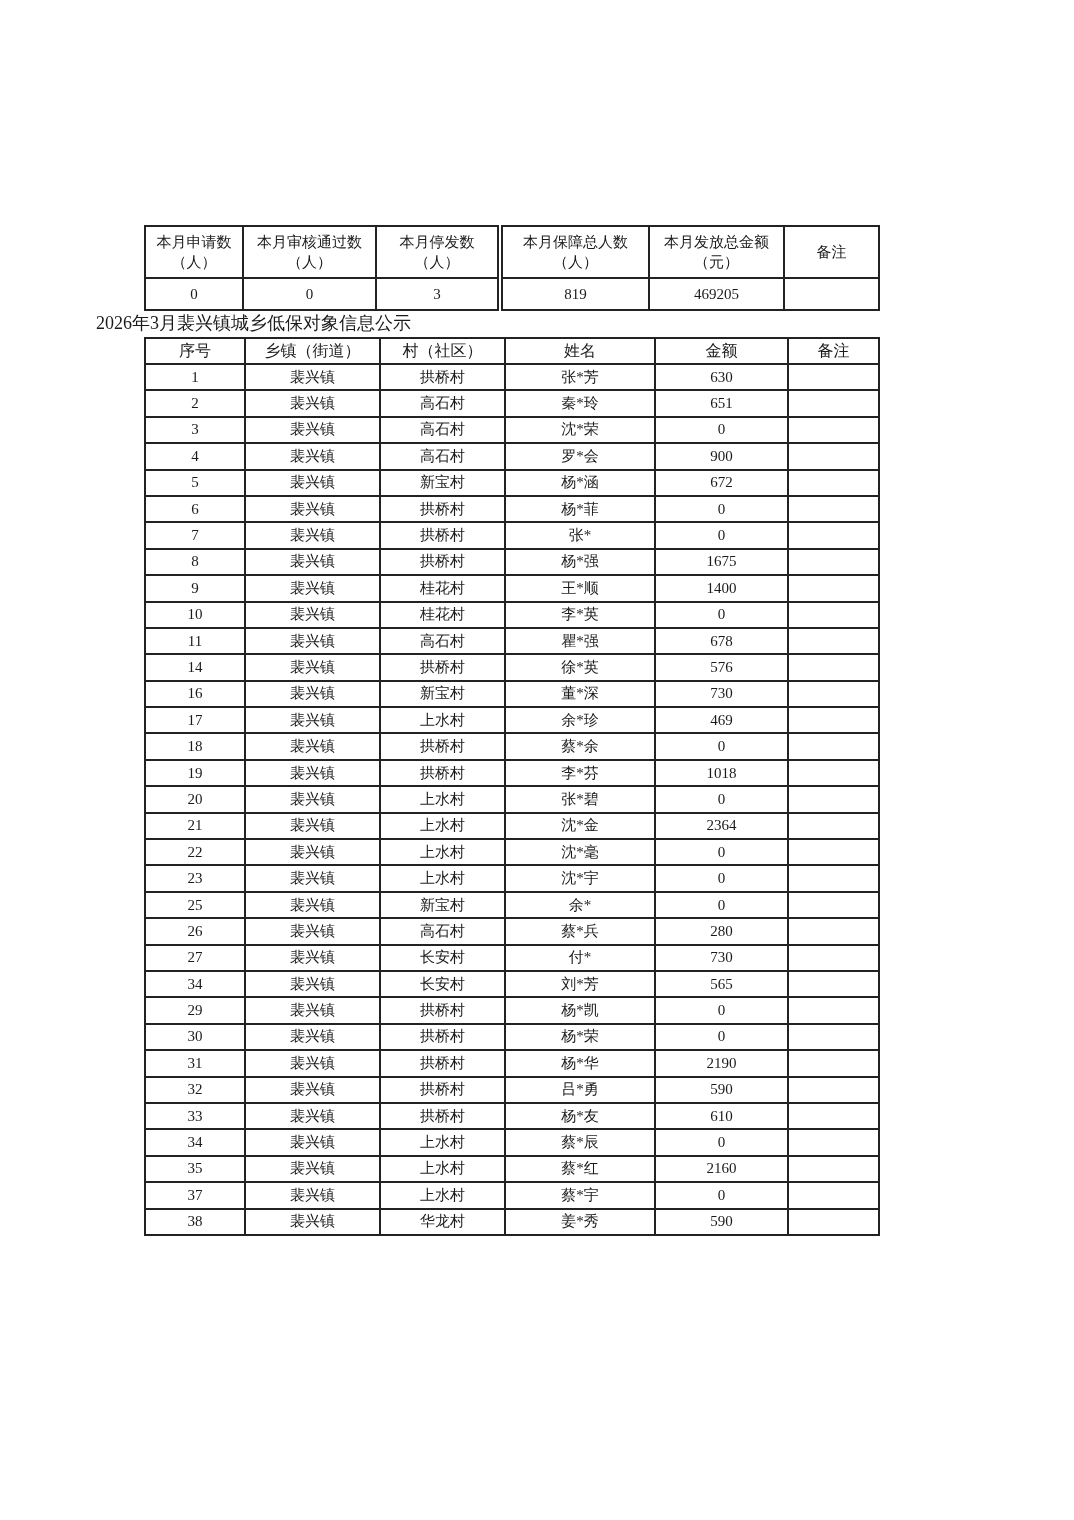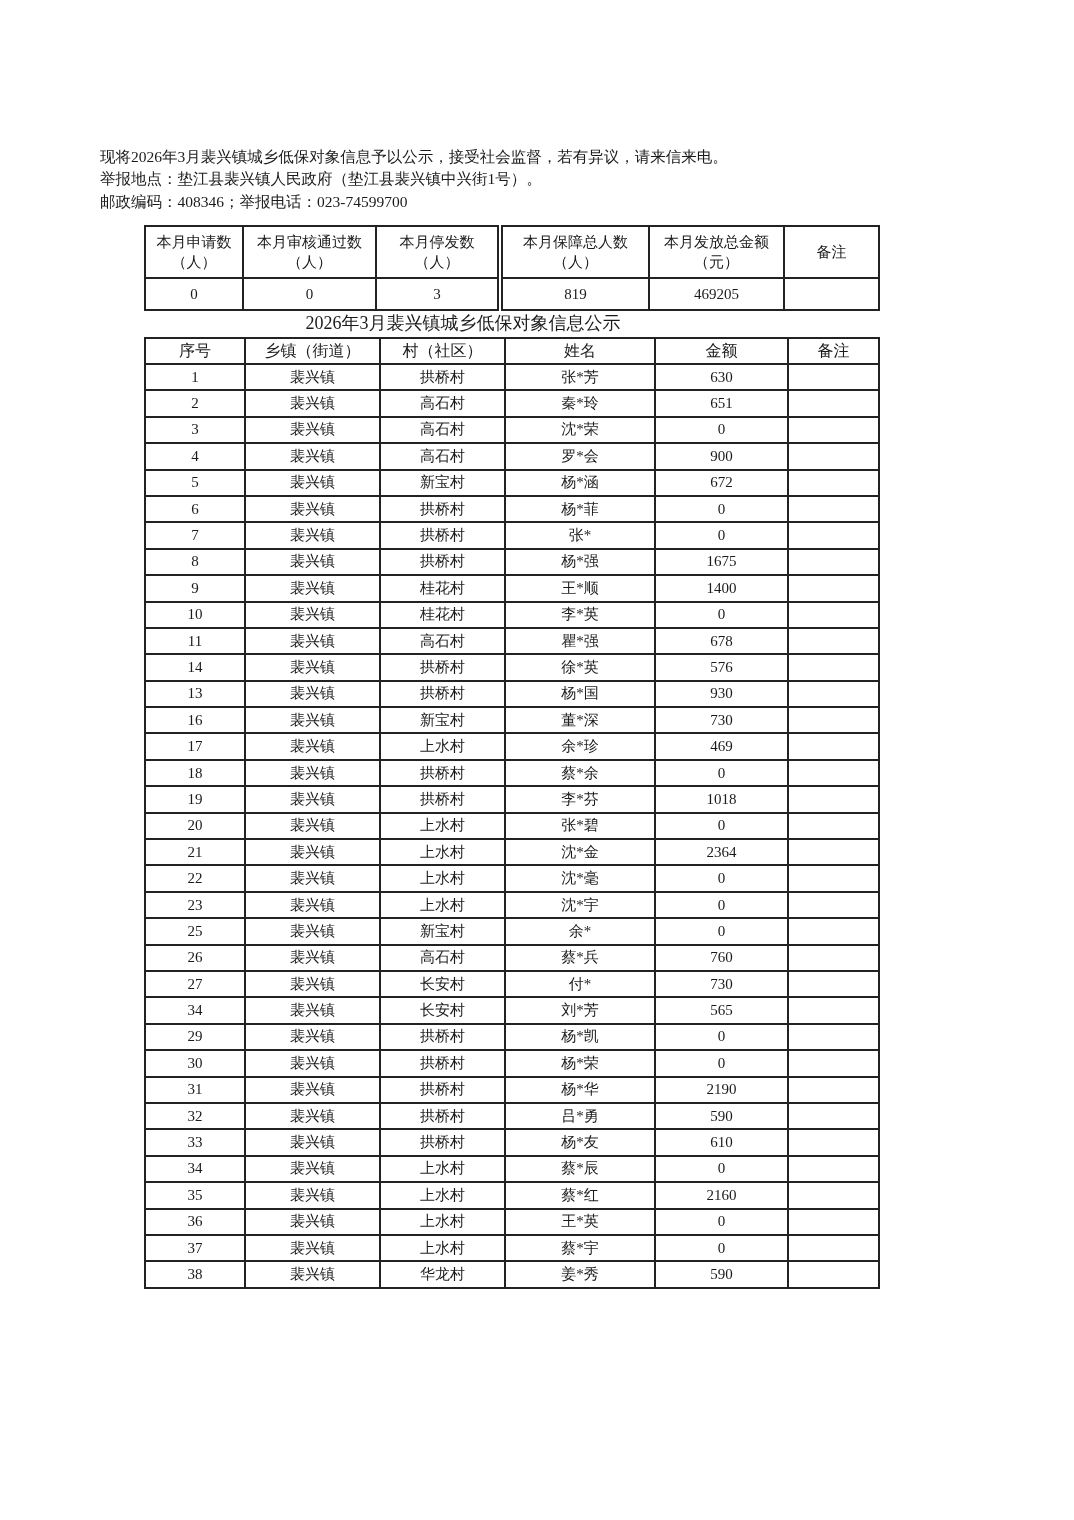--- a/index.html
+++ b/index.html
@@ -50,40 +50,34 @@
   .summary td { height: 30px; font-size: 15px; }
   .summary .dbl { border-left: 6px double #222222; }
   .hl { display: block; }
   .hl:empty { display: none; }
   
   .main-title {
     position: absolute;
     left: 96px;
     top: 309px;
     width: 734px;
-    text-align: center;
     font-size: 18px;
     line-height: 28px;
     white-space: nowrap;
   }
   
   .main { top: 337px; }
   .main th { height: 24px; font-size: 16px; }
   .main td { height: 24.4px; font-size: 15px; }
 </style>
 </head>
 <body>
 
 <div class="canvas">
 
-  <div class="intro">
-    <div>现将2026年3月裴兴镇城乡低保对象信息予以公示，接受社会监督，若有异议，请来信来电。</div>
-    <div>举报地点：垫江县裴兴镇人民政府（垫江县裴兴镇中兴街1号）。</div>
-    <div>邮政编码：408346；举报电话：023-74599700</div>
-  </div>
 
   <table class="summary">
     <colgroup>
       <col style="width:98px">
         <col style="width:133px">
         <col style="width:124px">
       <col style="width:149px">
         <col style="width:135px">
         <col style="width:95px">
     </colgroup>
@@ -239,28 +233,20 @@
         </tr>
         <tr>
           <td>14</td>
           <td>裴兴镇</td>
           <td>拱桥村</td>
           <td>徐*英</td>
           <td>576</td>
           <td></td>
         </tr>
         <tr>
-          <td>13</td>
-          <td>裴兴镇</td>
-          <td>拱桥村</td>
-          <td>杨*国</td>
-          <td>930</td>
-          <td></td>
-        </tr>
-        <tr>
           <td>16</td>
           <td>裴兴镇</td>
           <td>新宝村</td>
           <td>董*深</td>
           <td>730</td>
           <td></td>
         </tr>
         <tr>
           <td>17</td>
           <td>裴兴镇</td>
@@ -323,21 +309,21 @@
           <td>新宝村</td>
           <td>余*</td>
           <td>0</td>
           <td></td>
         </tr>
         <tr>
           <td>26</td>
           <td>裴兴镇</td>
           <td>高石村</td>
           <td>蔡*兵</td>
-          <td>760</td>
+          <td>280</td>
           <td></td>
         </tr>
         <tr>
           <td>27</td>
           <td>裴兴镇</td>
           <td>长安村</td>
           <td>付*</td>
           <td>730</td>
           <td></td>
         </tr>
@@ -399,28 +385,20 @@
         </tr>
         <tr>
           <td>35</td>
           <td>裴兴镇</td>
           <td>上水村</td>
           <td>蔡*红</td>
           <td>2160</td>
           <td></td>
         </tr>
         <tr>
-          <td>36</td>
-          <td>裴兴镇</td>
-          <td>上水村</td>
-          <td>王*英</td>
-          <td>0</td>
-          <td></td>
-        </tr>
-        <tr>
           <td>37</td>
           <td>裴兴镇</td>
           <td>上水村</td>
           <td>蔡*宇</td>
           <td>0</td>
           <td></td>
         </tr>
         <tr>
           <td>38</td>
           <td>裴兴镇</td>

